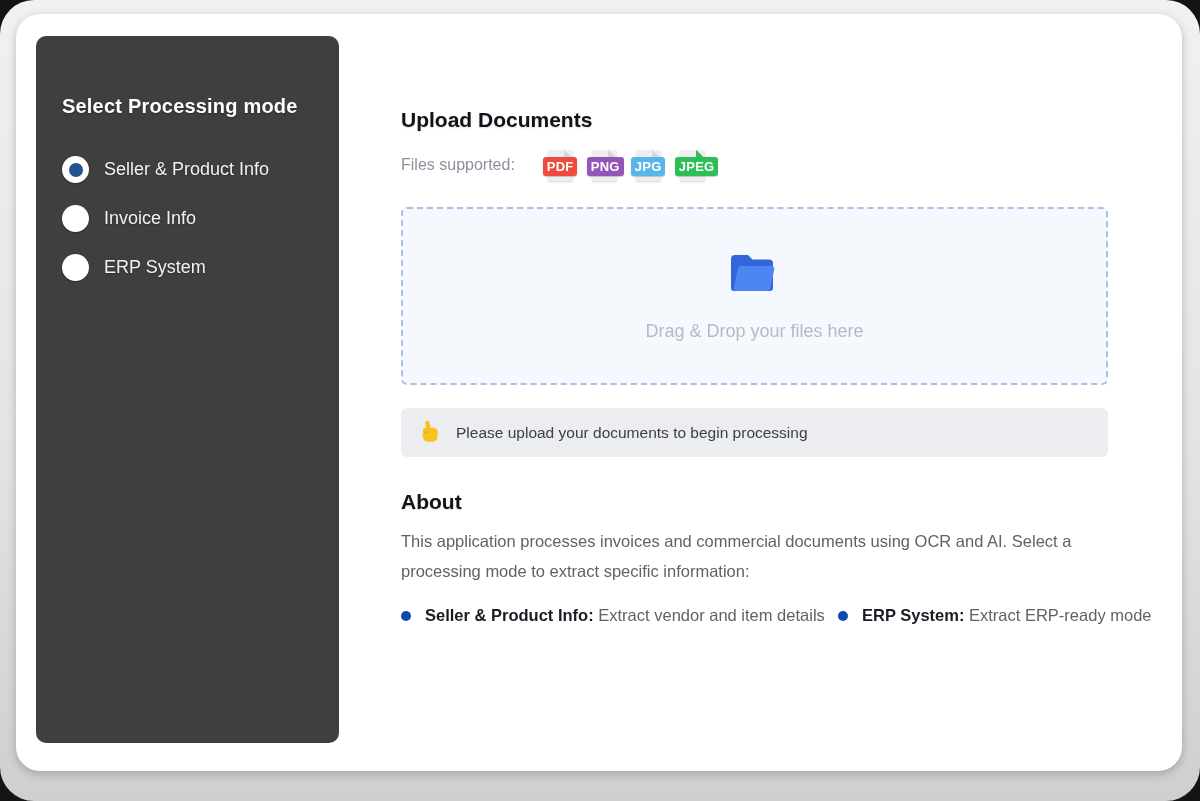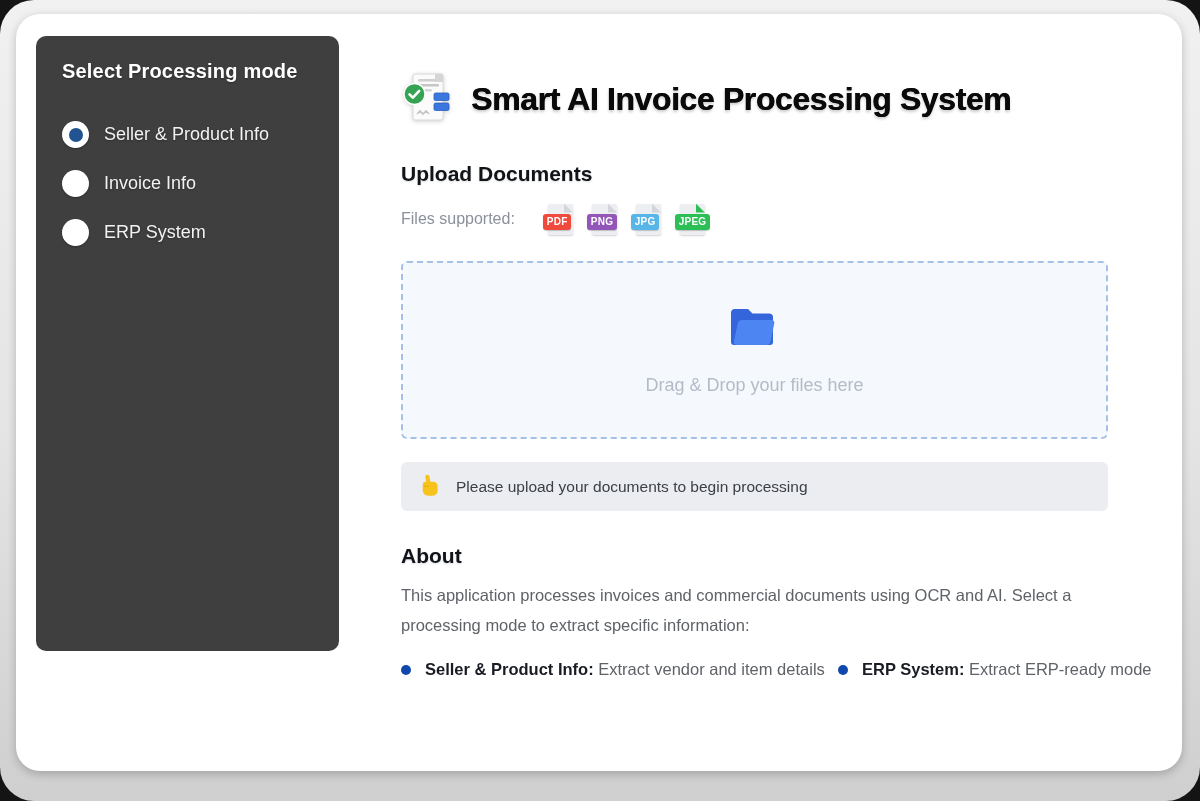--- a/index.html
+++ b/index.html
@@ -11,23 +11,23 @@
     background:linear-gradient(180deg,#f1f1f1 0%, #e4e4e4 55%, #cfcfcf 100%);
   }
   .app-window {
     position:absolute; left:16px; top:14px; right:18px; bottom:30px;
     background:#ffffff; border-radius:24px;
     box-shadow:0 3px 10px rgba(0,0,0,0.22);
   }
 
   
   .sidebar {
-    position:absolute; left:20px; top:22px; width:303px; height:615px;
+    position:absolute; left:20px; top:22px; width:303px; height:707px;
     background:#3f3f3f; border-radius:10px;
-    padding:24px 24px 0 26px;
+    padding:59px 24px 0 26px;
   }
   .sidebar h2 {
     color:#ffffff; font-size:20px; font-weight:700; letter-spacing:.2px;
     margin-bottom:38px;
     text-shadow:0 1px 2px rgba(0,0,0,.35);
   }
   .option-row { display:flex; align-items:center; gap:15px; margin-bottom:22px; cursor:pointer; }
   .radio-circle {
     width:27px; height:27px; border-radius:50%; background:#ffffff; flex:0 0 auto;
     display:flex; align-items:center; justify-content:center;
@@ -61,21 +61,21 @@
   .files-label { font-size:16px; color:#8b909a; margin-right:14px; }
   .ficon { position:relative; width:25px; height:31px; background:#eceef1; border-radius:2px;
            box-shadow:0 1px 2px rgba(0,0,0,.18); }
   .ficon .fold {
     position:absolute; top:0; right:0; width:9px; height:9px;
     clip-path:polygon(0 0, 0 100%, 100% 100%);
     background:#d2d6db; border-radius:0 2px 0 0;
   }
   .ficon .badge {
     position:absolute; left:-5px; bottom:5px; padding:3px 4px; border-radius:3px;
-    color:#fff; font-size:10px; line-height:1; font-weight:700; letter-spacing:.2px;
+    color:#fff; font-size:13px; line-height:1; font-weight:700; letter-spacing:.2px;
     box-shadow:0 1px 1px rgba(0,0,0,.2);
   }
 
   .dropzone {
     margin-top:26px; height:178px; border-radius:6px;
     background:#f5f9fd; border:2px dashed #a6c1e7;
     display:flex; flex-direction:column; align-items:center; justify-content:center;
     cursor:pointer;
   }
   .folder-svg { width:56px; height:44px; }
@@ -124,35 +124,20 @@
       <span class="opt-label">Invoice Info</span>
     </div>
     <div class="option-row">
       <span class="radio-circle"></span>
       <span class="opt-label">ERP System</span>
     </div>
   </aside>
 
   <main class="content">
 
-    <div class="header-row">
-      <svg class="app-icon" viewBox="0 0 52 54">
-        <rect x="12" y="2" width="30" height="46" rx="2" fill="#fbfbfb" stroke="#d9d9d9" stroke-width="1"></rect>
-        <rect x="34" y="2" width="8" height="8" fill="#d5d5d5"></rect>
-        <rect x="17" y="7" width="18" height="2.6" rx="1.2" fill="#cfcfcf"></rect>
-        <rect x="17" y="12" width="21" height="2.6" rx="1.2" fill="#c6c6c6"></rect>
-        <rect x="17" y="17" width="14" height="2.4" rx="1.2" fill="#d6d6d6"></rect>
-        <rect x="33" y="21" width="15" height="7.5" rx="1.5" fill="#3a78e0" stroke="#2a5cb8" stroke-width="0.8"></rect>
-        <rect x="33" y="31" width="15" height="7.5" rx="1.5" fill="#3a78e0" stroke="#2a5cb8" stroke-width="0.8"></rect>
-        <polyline points="16,42 19,39 22,42 25,39 28,42" fill="none" stroke="#c4c4c4" stroke-width="1.6"></polyline>
-        <circle cx="13.5" cy="22" r="10.5" fill="#34a353" stroke="#ffffff" stroke-width="1.4"></circle>
-        <path d="M8.5 22.3 l3.4 3.4 l6.3 -6.8" fill="none" stroke="#ffffff" stroke-width="2.6" stroke-linecap="round" stroke-linejoin="round"></path>
-      </svg>
-      <h1 class="page-title">Smart AI Invoice Processing System</h1>
-    </div>
 
     <h3 class="section-heading upload-heading">Upload Documents</h3>
 
     <div class="files-row">
       <span class="files-label">Files supported:</span>
 
       <span class="ficon">
         <span class="fold" style="background: rgb(210, 214, 219);"></span>
         <span class="badge" style="background: rgb(239, 74, 60);">PDF</span>
       </span>

